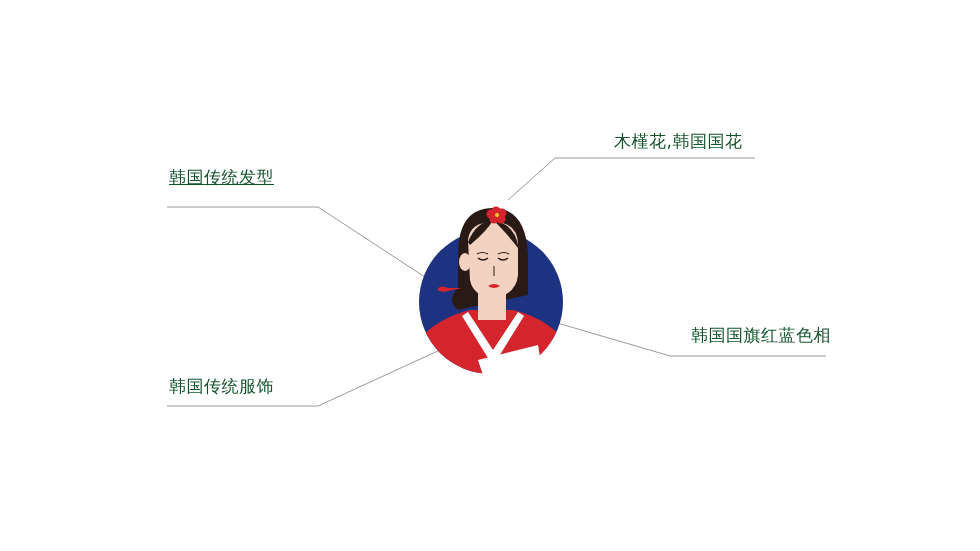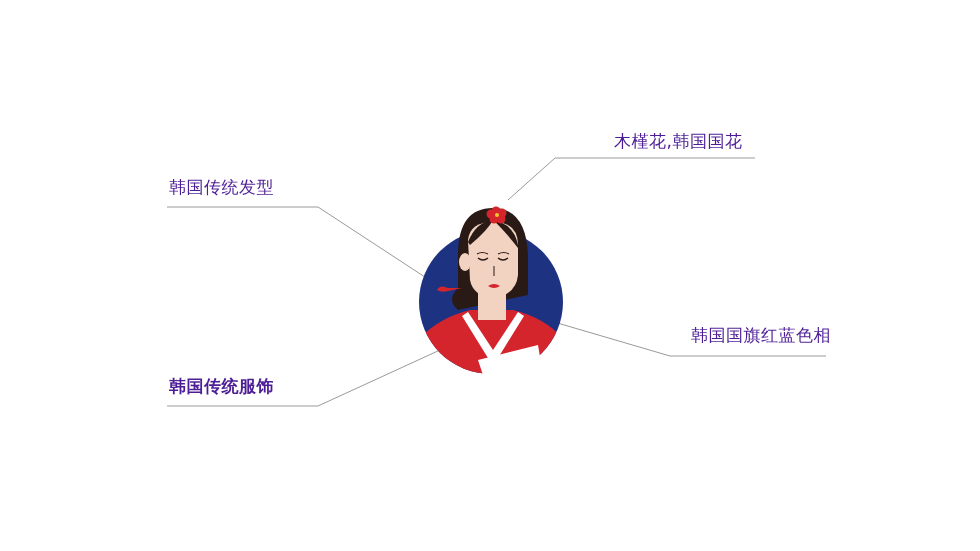--- a/index.html
+++ b/index.html
@@ -1,17 +1,17 @@
 <!DOCTYPE html>
 <html><head>
 <meta charset="utf-8">
 <style>
   html,body{margin:0;padding:0;background:#ffffff;}
   body{width:980px;height:551px;position:relative;overflow:hidden;font-family:"DejaVu Sans","Liberation Sans",sans-serif;}
-  .label{position:absolute;color:#4c1d95;font-size:17px;letter-spacing:0.5px;white-space:nowrap;line-height:20px;}
+  .label{position:absolute;color:#14532d;font-size:17px;letter-spacing:0.5px;white-space:nowrap;line-height:20px;}
   svg.lines{position:absolute;left:0;top:0;}
   .avatar{position:absolute;left:418px;top:200px;width:146px;height:175px;}
 </style>
 </head>
 <body>
 
 <svg class="lines" width="980" height="551">
   <polyline points="508,200 555,158 755,158" fill="none" stroke="#9a9a9a" stroke-width="1"></polyline>
   <polyline points="167,207 318,207 460,300" fill="none" stroke="#9a9a9a" stroke-width="1"></polyline>
   <polyline points="554,322 670,356 826,356" fill="none" stroke="#9a9a9a" stroke-width="1"></polyline>
@@ -60,15 +60,15 @@
     <circle cx="78" cy="11" r="4.5" fill="#d4252d"></circle>
     <circle cx="84" cy="13" r="4.5" fill="#d4252d"></circle>
     <circle cx="83" cy="19" r="4.5" fill="#d4252d"></circle>
     <circle cx="76" cy="19" r="4.5" fill="#d4252d"></circle>
     <circle cx="73" cy="14" r="4.5" fill="#d4252d"></circle>
     <circle cx="79" cy="15" r="2" fill="#f4c430"></circle>
   </g>
 </svg>
 
 <div class="label" style="left:614px;top:131px;">木槿花,韩国国花</div>
-<div class="label" style="left:169px;top:177px;">韩国传统发型</div>
+<div class="label" style="left:169px;top:167px;text-decoration:underline;">韩国传统发型</div>
 <div class="label" style="left:691px;top:325px;">韩国国旗红蓝色相</div>
-<div class="label" style="left:169px;top:376px;font-weight:bold;">韩国传统服饰</div>
+<div class="label" style="left:169px;top:376px;">韩国传统服饰</div>
 
 </body></html>

